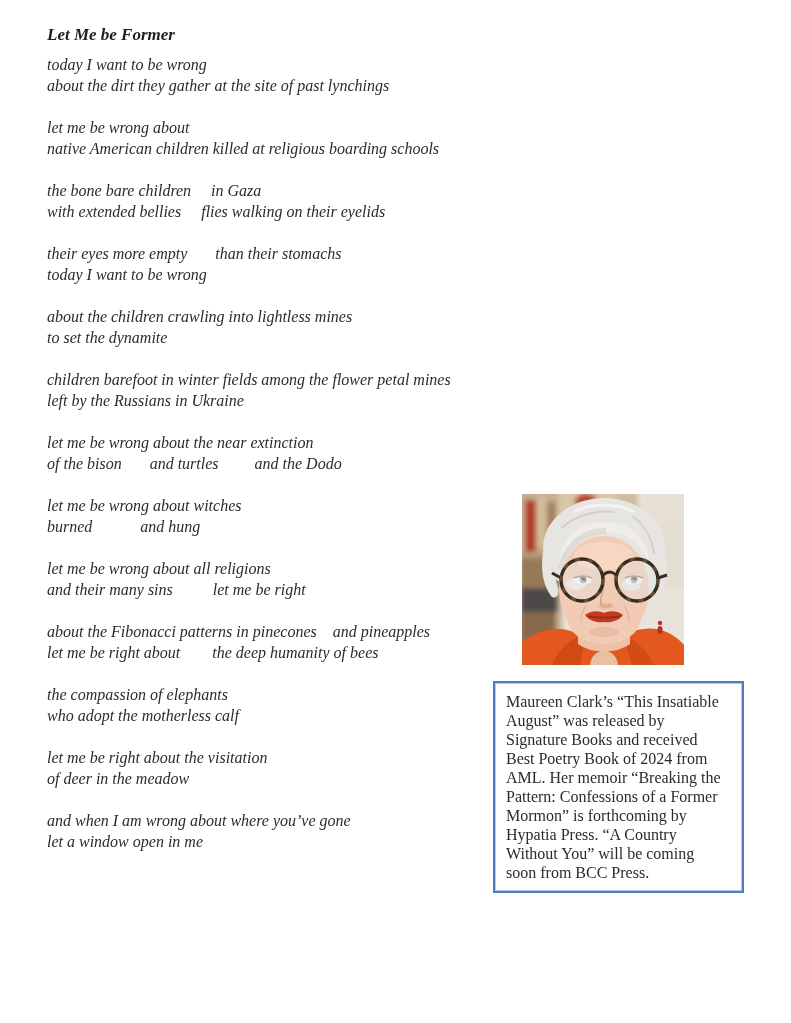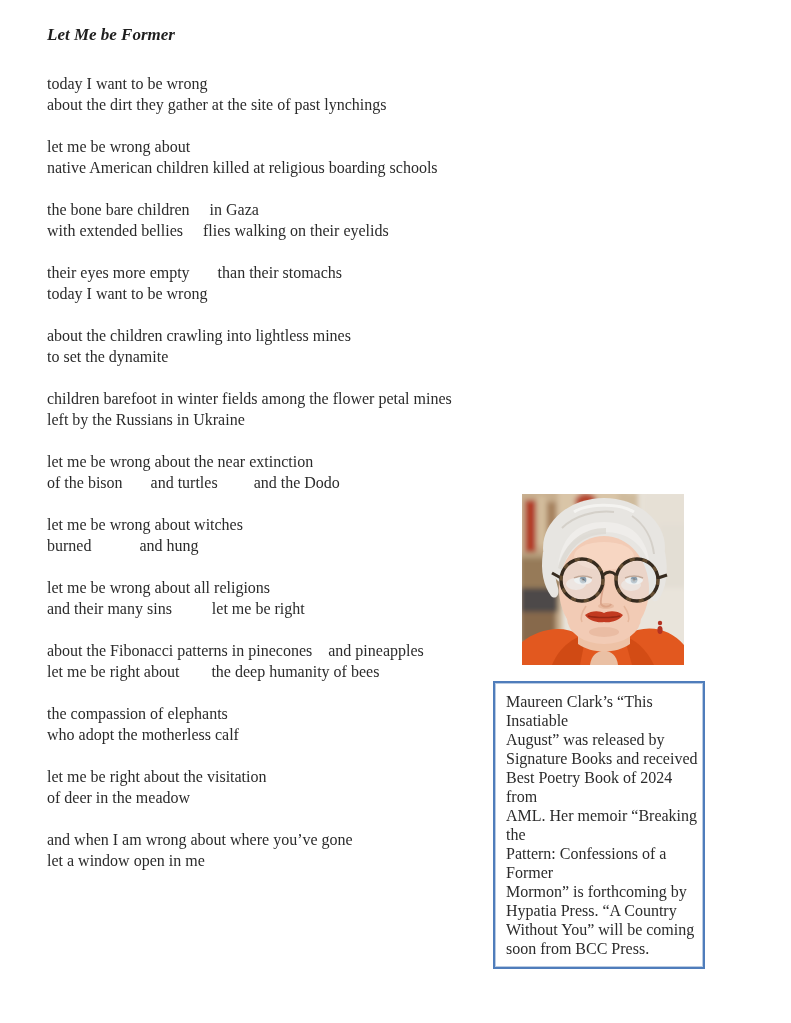--- a/index.html
+++ b/index.html
@@ -30,40 +30,41 @@
     line-height: 21px;
     font-weight: bold;
     font-style: italic;
     color: #1f1f1f;
   }
   .poem-epigraph {
     margin: 20px 0 0 92px;
     white-space: pre-wrap;
   }
   .poem-body {
-    margin-top: 28px;
+    margin-top: 9px;
     white-space: pre-wrap;
+    font-style: italic;
   }
 
   
   .author-photo {
     position: absolute;
     left: 522px;
     top: 494px;
     width: 162px;
     height: 171px;
   }
   .author-photo svg { display: block; width: 100%; height: 100%; }
 
   
   .bio-box {
     position: absolute;
     left: 493px;
     top: 681px;
-    width: 212px;
+    width: 251px;
     box-sizing: border-box;
     border: 2px solid #4f7dbb;
     box-shadow: inset 0 0 0 1px #b9cbe3;
     background: #ffffff;
     padding: 9px 5px 9px 11px;
   }
   .bio-text {
     margin: 0;
     font-size: 16px;
     line-height: 19px;

